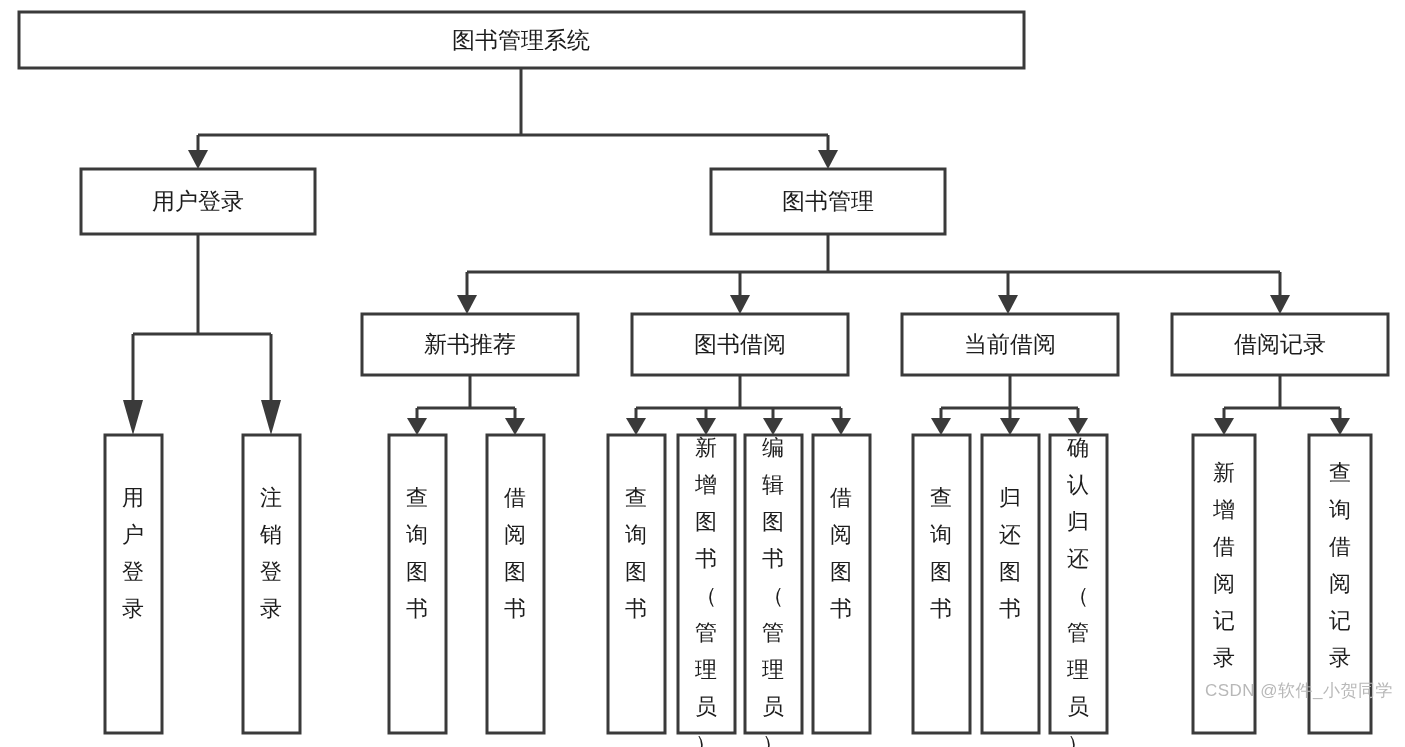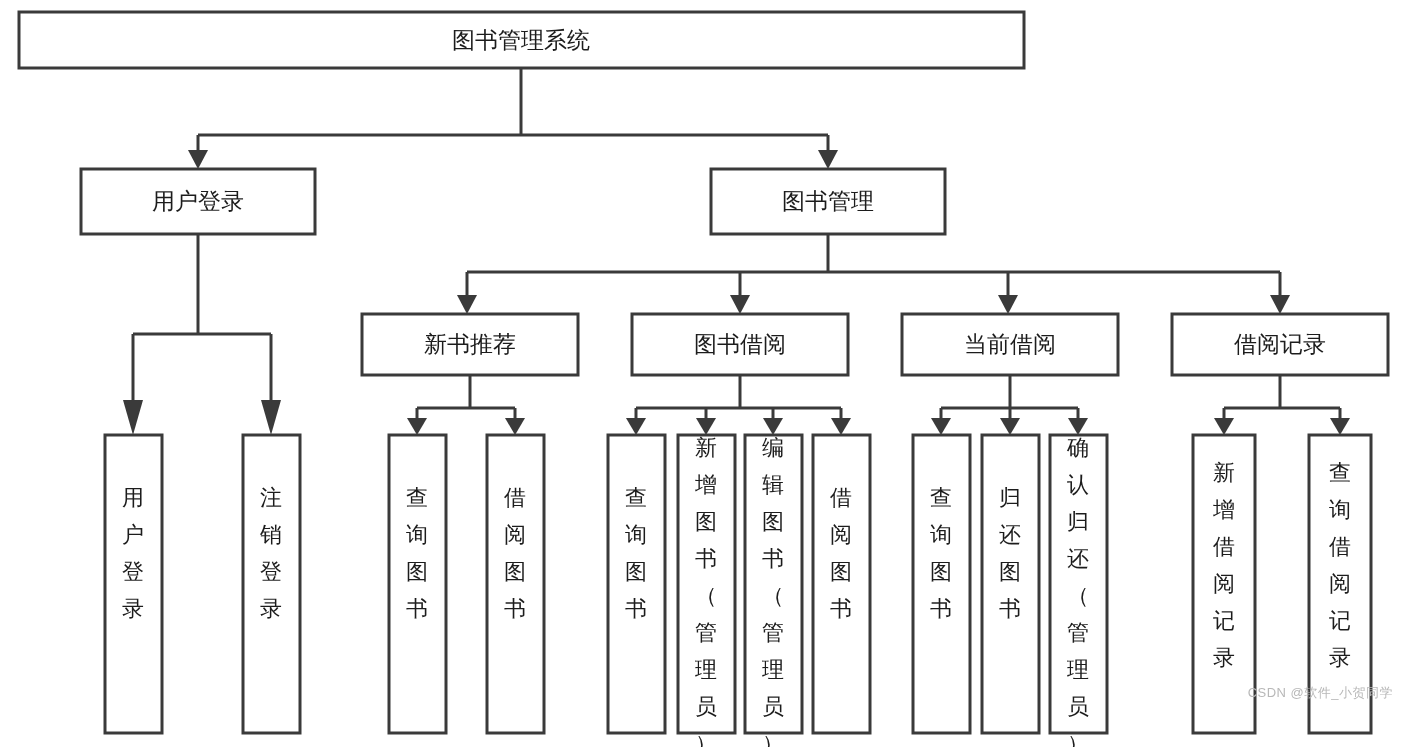--- a/index.html
+++ b/index.html
@@ -54,21 +54,21 @@
     font-family: "Liberation Sans", "DejaVu Sans", sans-serif;
     font-size: 22px;
     fill: #1c1c1c;
     text-anchor: middle;
   }
   .watermark-text {
     position: absolute;
     right: 12px;
     bottom: 6px;
     font-family: "Liberation Sans", "DejaVu Sans", sans-serif;
-    font-size: 13px;
+    font-size: 17px;
     color: #b8b8b8;
     letter-spacing: 0.5px;
     white-space: nowrap;
     user-select: none;
   }
 </style>
 </head>
 <body>
 
 <div id="diagram-root">

